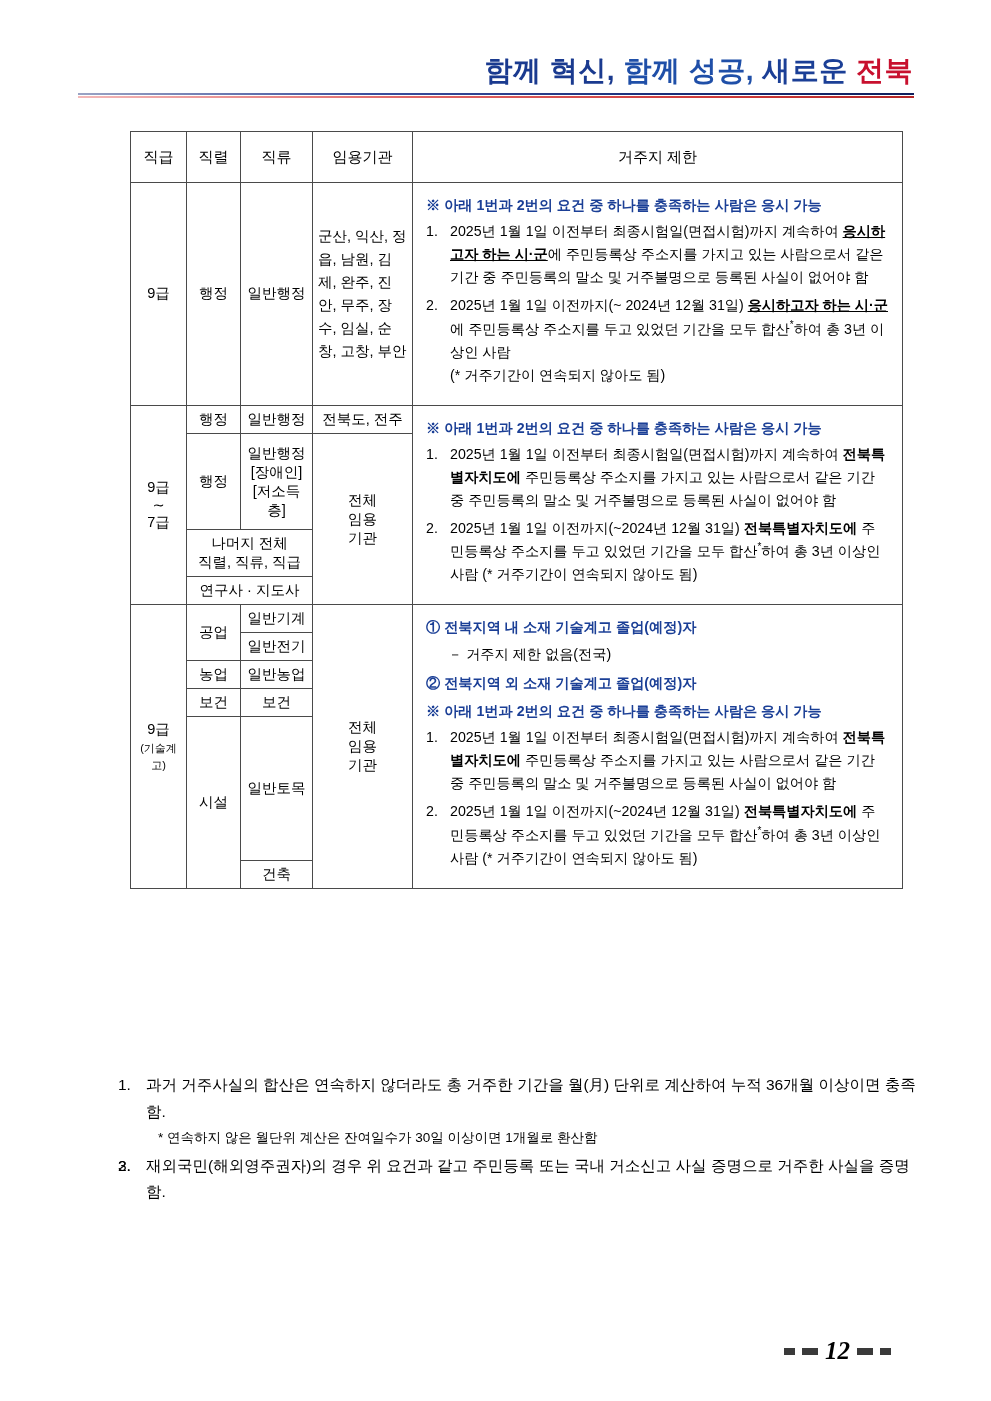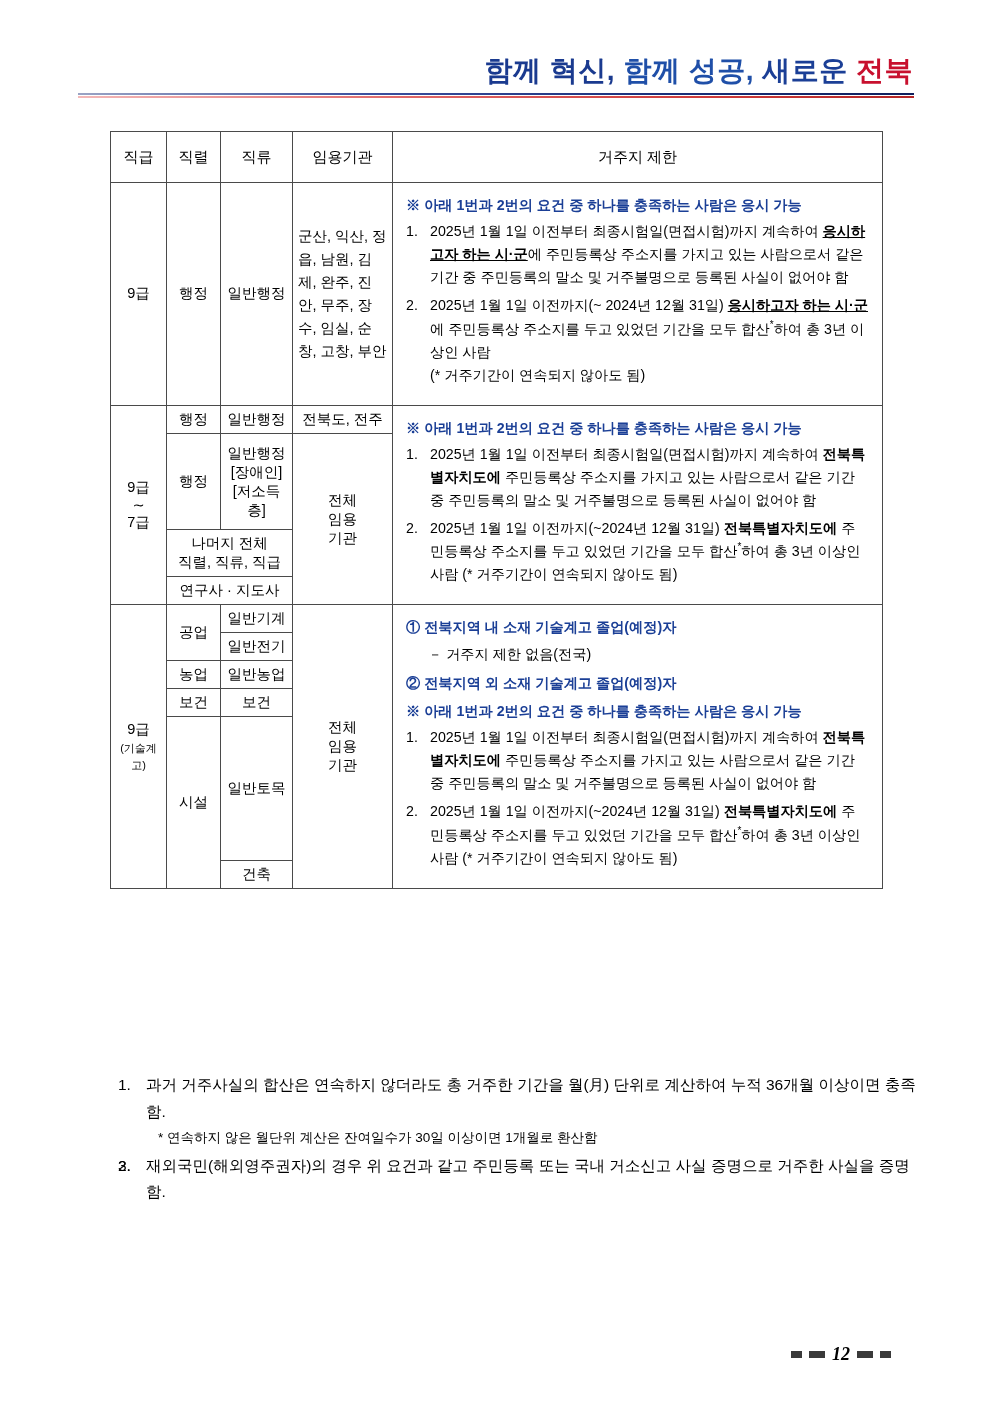--- a/index.html
+++ b/index.html
@@ -61,20 +61,21 @@
   .table-wrap {
     position: absolute;
     top: 131px;
     left: 110px;
     width: 773px;
   }
   table.main {
     border-collapse: collapse;
     width: 773px;
     table-layout: fixed;
+    margin-left: 20px;
   }
   table.main td, table.main th {
     border: 1px solid #4a4a4a;
     vertical-align: middle;
     padding: 4px 5px;
     font-size: 14.5px;
     font-family: "Liberation Sans", sans-serif;
   }
   table.main th {
     font-weight: normal;
@@ -172,21 +173,21 @@
     align-items: center;
     gap: 7px;
   }
   .pn-bar {
     width: 16px;
     height: 7px;
     background: #3a3a3a;
   }
   .pn-bar.small { width: 11px; }
   .pn-text {
-    font-size: 18px;
+    font-size: 25px;
     font-weight: bold;
     font-style: italic;
     font-family: "Liberation Serif", serif;
   }
 </style>
 </head>
 <body>
 
 <div class="page">
 

